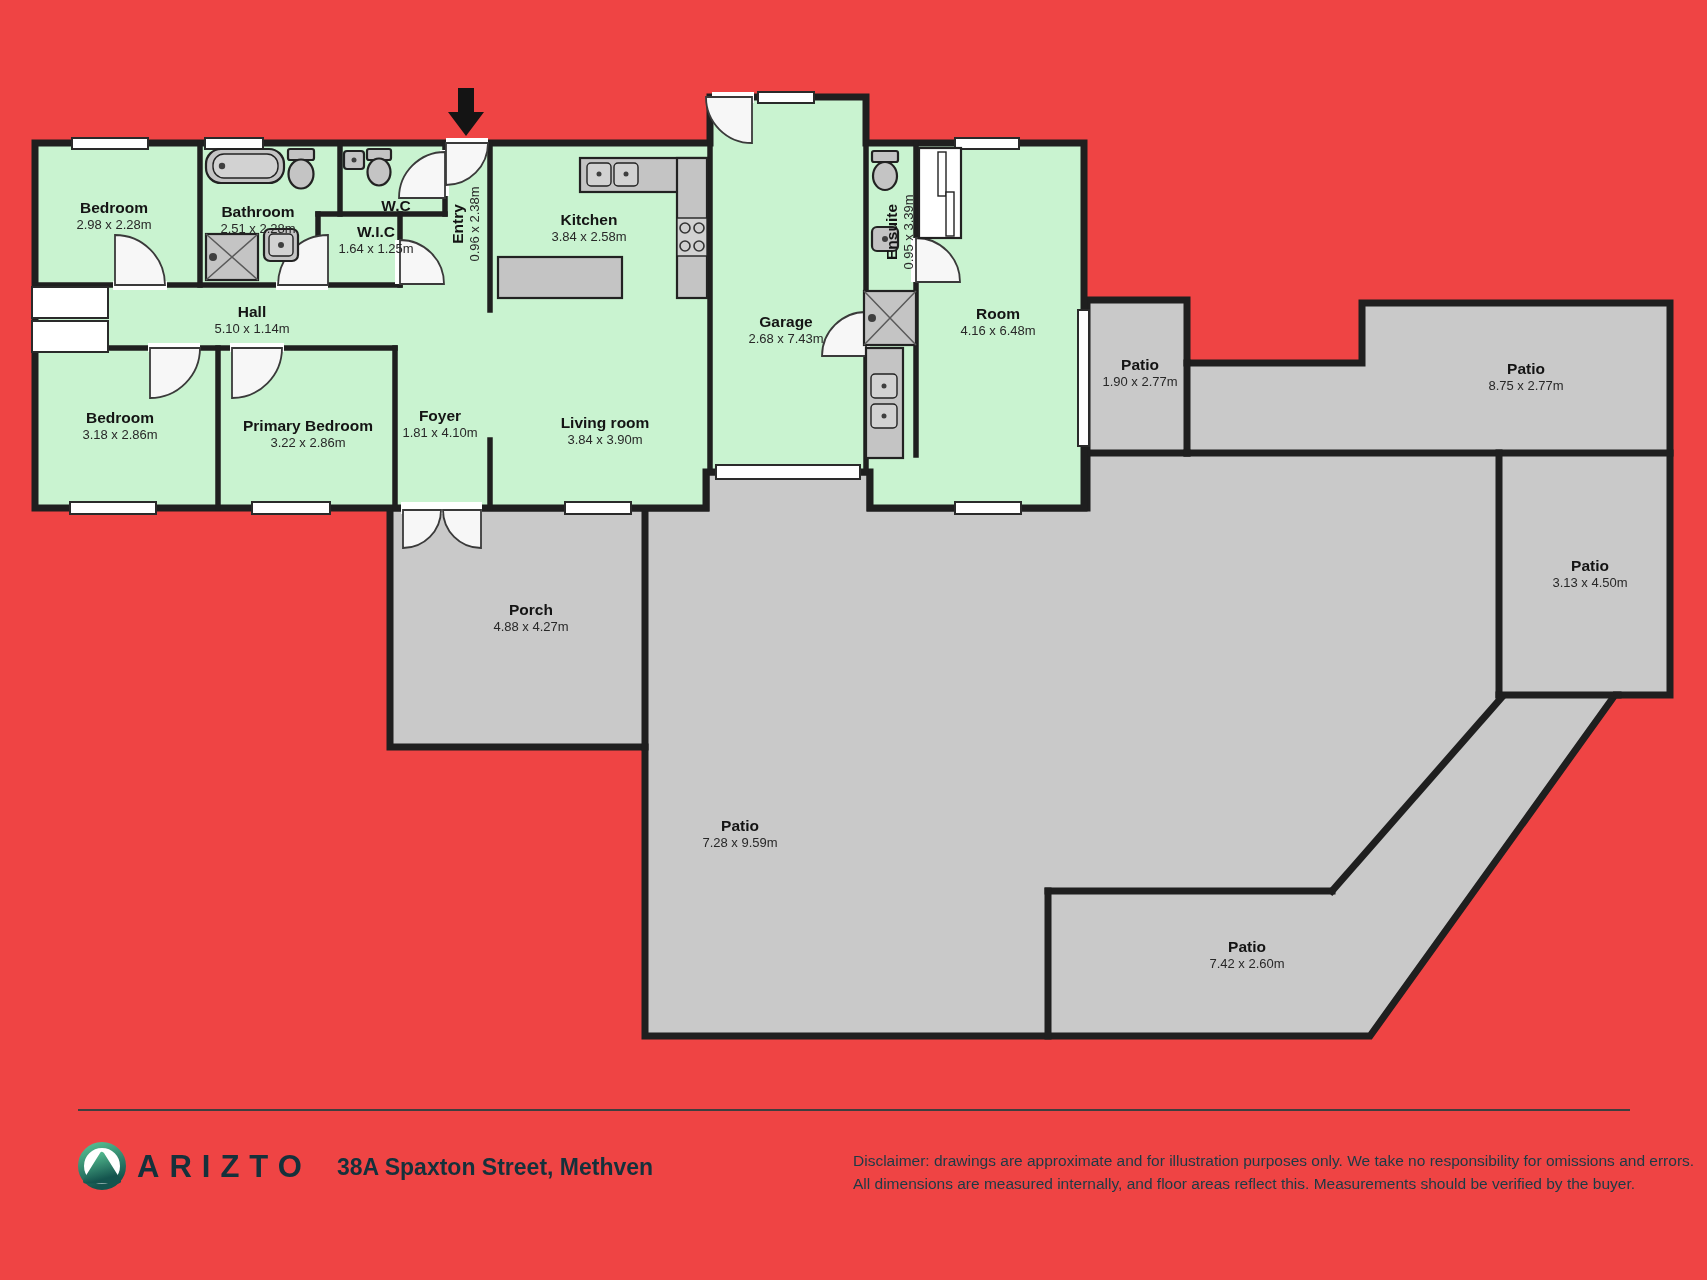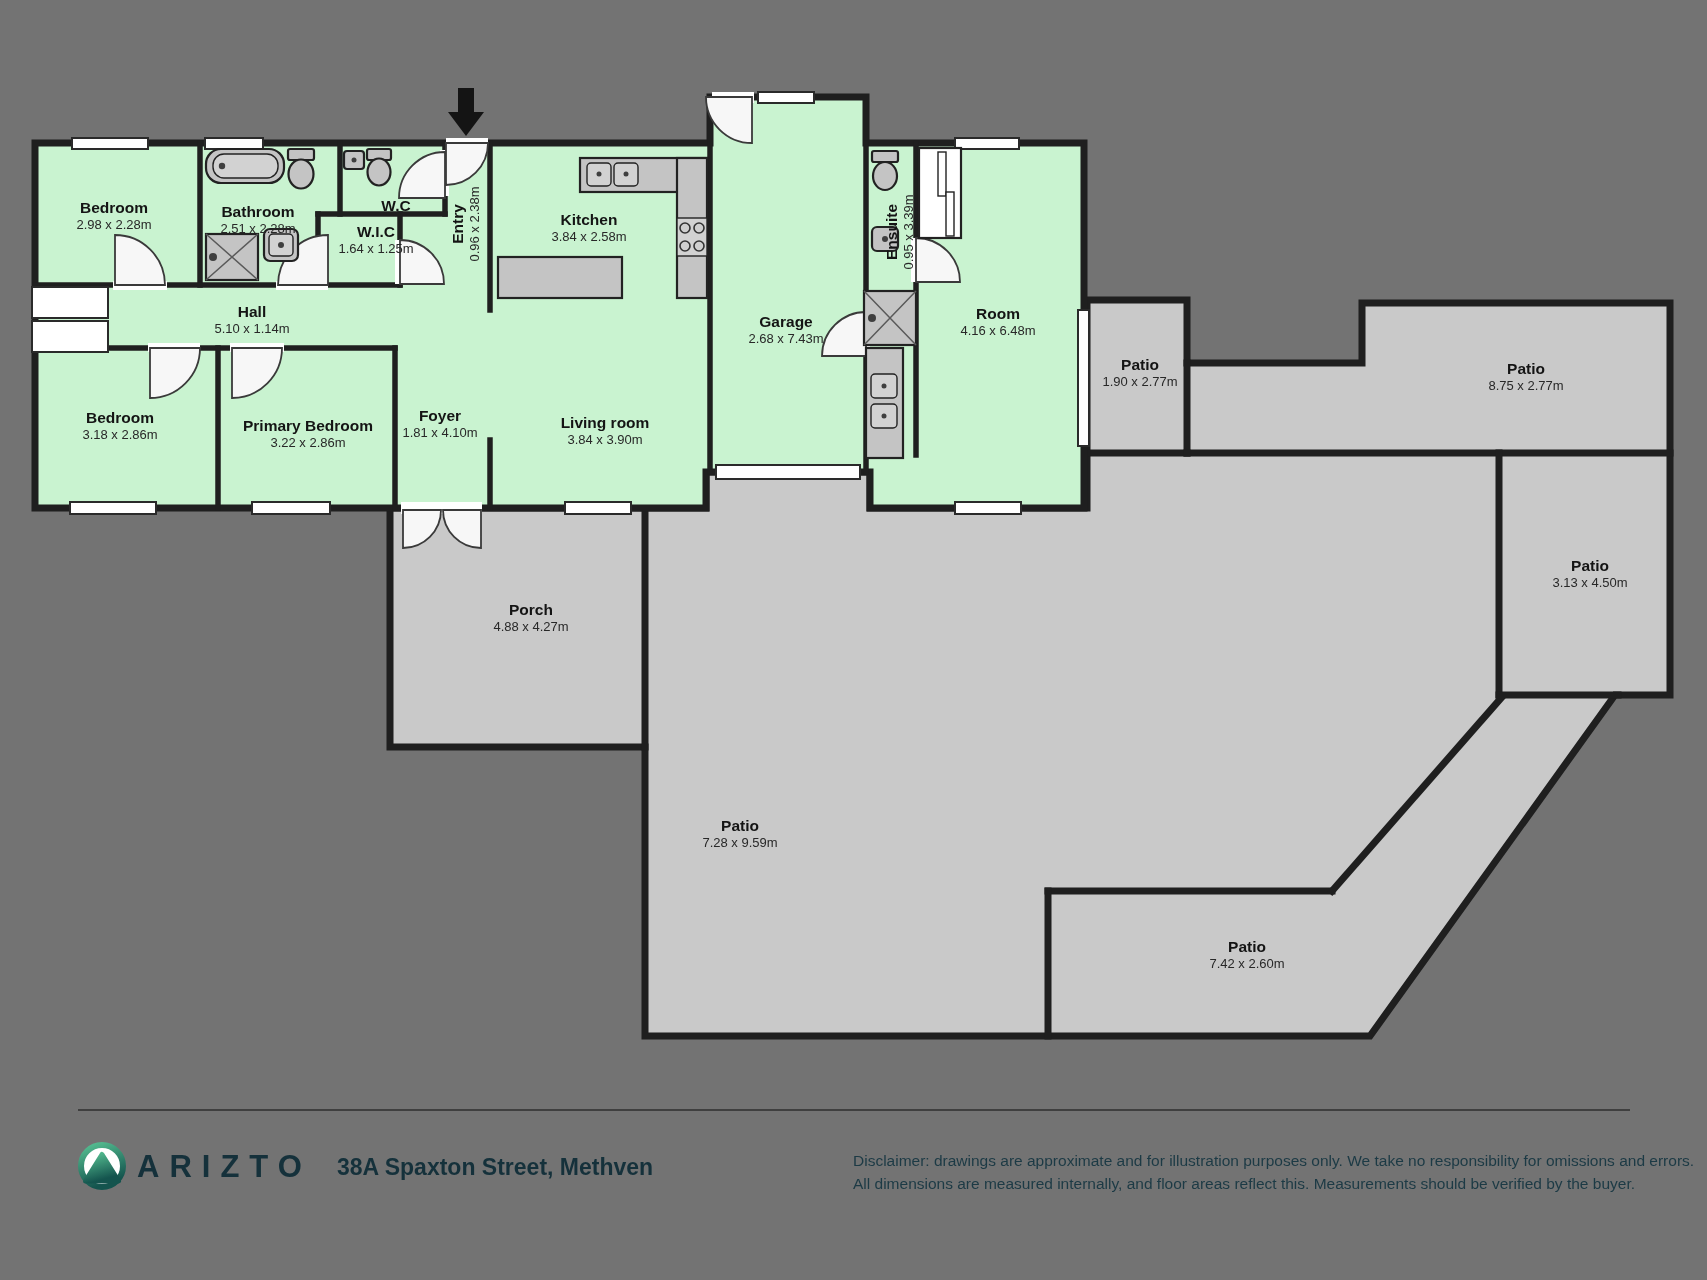--- a/index.html
+++ b/index.html
@@ -1,16 +1,16 @@
 <!DOCTYPE html>
 <html><head>
 <meta charset="utf-8">
 <style>
   html,body{margin:0;padding:0;background:#ffffff;}
-  .page{width:1707px;height:1280px;position:relative;background:#737373;overflow:hidden;}
+  .page{width:1707px;height:1280px;position:relative;background:#ef4444;overflow:hidden;}
   svg{display:block;font-family:"Liberation Sans",sans-serif;}
   .room-name{font-weight:700;font-size:15.5px;fill:#141414;text-anchor:middle;}
   .room-dims{font-weight:400;font-size:13px;fill:#282828;text-anchor:middle;}
   .brand-word{font-weight:700;font-size:31px;letter-spacing:10px;fill:#15313b;}
   .address{font-weight:700;font-size:23px;fill:#15313b;}
   .disclaimer{font-weight:400;font-size:15.5px;fill:#1c3a45;}
   .wall-in{stroke:#1f1f1f;stroke-width:5.5;fill:none;stroke-linecap:square;}
   .wall-out{stroke:#1f1f1f;stroke-width:7;stroke-linejoin:miter;}
   .pat-div{stroke:#1f1f1f;stroke-width:7;fill:none;stroke-linecap:square;}
   .win{fill:#ffffff;stroke:#2a2a2a;stroke-width:2;}

